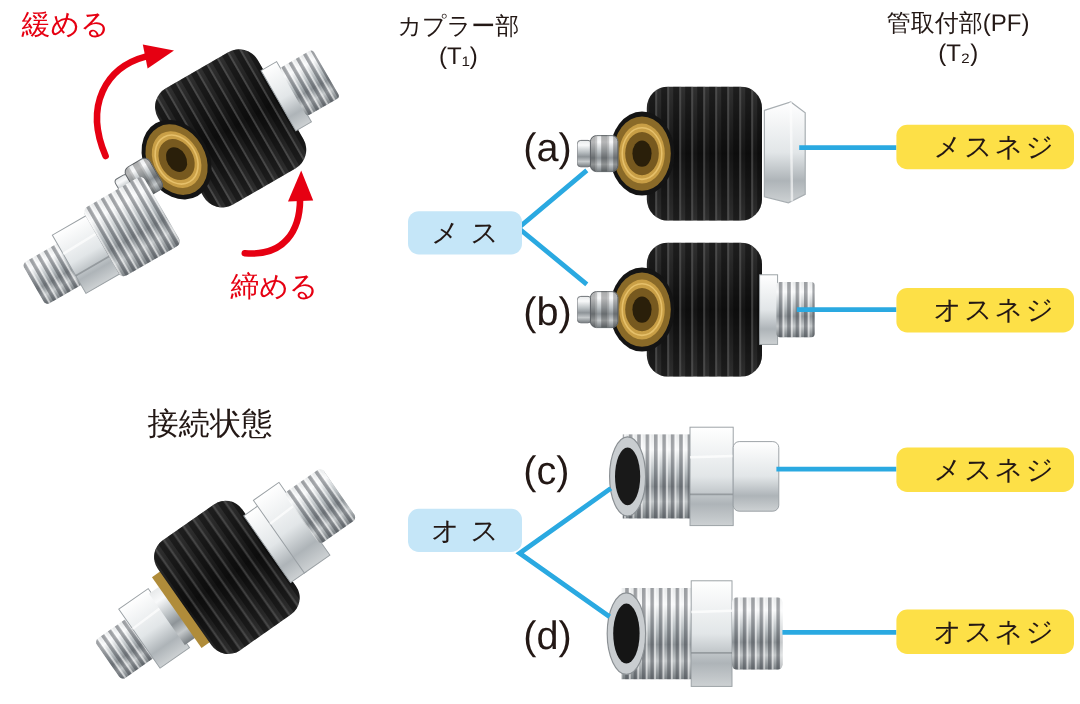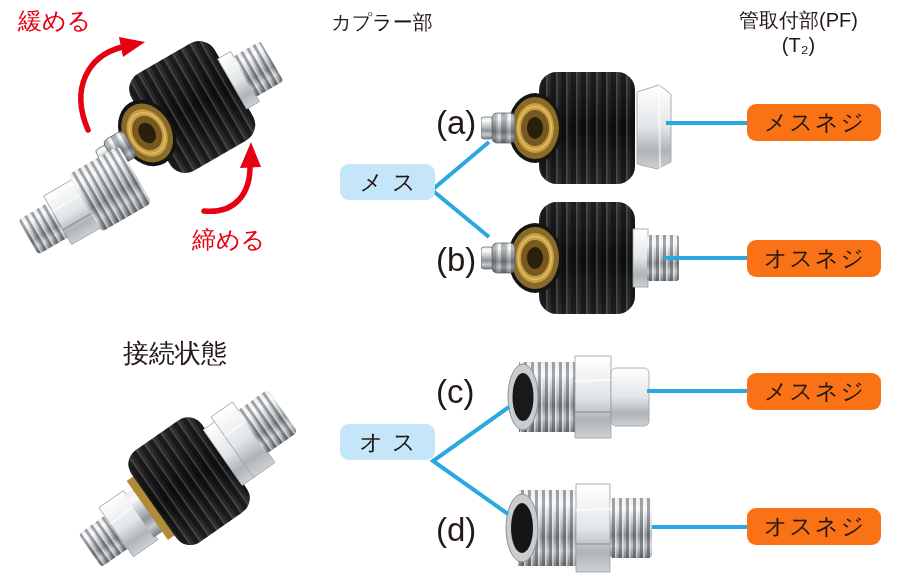--- a/index.html
+++ b/index.html
@@ -4,21 +4,21 @@
 <style>
   html,body{margin:0;padding:0;background:#fff;}
   .canvas{position:relative;width:900px;height:587px;background:#ffffff;overflow:hidden;
           font-family:"Liberation Sans","DejaVu Sans",sans-serif;color:#231815;}
   .abs{position:absolute;}
   .photo{z-index:0;}
   .lines{z-index:1;pointer-events:none;}
   .tag{display:flex;align-items:center;justify-content:center;border-radius:9px;
        font-size:23px;z-index:2;color:#231815;}
   .tag-blue{background:#c5e6f8;letter-spacing:9px;padding-left:9px;}
-  .tag-pink{background:#f97316;letter-spacing:2px;padding-left:2px;}
+  .tag-pink{background:#fde047;letter-spacing:2px;padding-left:16px;}
   .hdr{text-align:center;font-size:20px;line-height:1.25;}
   .row-label{font-size:33px;line-height:34px;}
   .red-label{color:#e60012;font-size:24px;line-height:30px;}
   .section-label{font-size:26px;text-align:center;}
 </style>
 </head>
 <body>
 
 <div class="canvas">
 
@@ -92,20 +92,21 @@
       <path d="M204 211 C236 214 251 193 250 163" stroke="#e60012" stroke-width="5.5" fill="none" stroke-linecap="round"></path>
       <polygon points="251,142 240,168 261,167" fill="#e60012"></polygon>
     </g>
   </svg>
 
   <div class="abs red-label" style="left:18px;top:6px">緩める</div>
   <div class="abs red-label" style="left:192px;top:225px">締める</div>
 
   <div class="abs hdr" style="left:298px;top:10px;width:168px">
     <div>カプラー部</div>
+    <div>(T₁)</div>
   </div>
   <div class="abs hdr" style="left:706px;top:8px;width:185px">
     <div>管取付部(PF)</div>
     <div>(T₂)</div>
   </div>
 
   <div class="abs section-label" style="left:100px;top:336px;width:150px">接続状態</div>
   <svg class="abs photo" style="left:60px;top:362px" width="250" height="225" viewBox="0 0 250 225">
     <g transform="translate(8,65) rotate(-35 115 56)">
       <rect x="0" y="38" width="36" height="40" rx="4" fill="url(#chromeV)"></rect>
@@ -164,21 +165,21 @@
     <line x1="664" y1="258" x2="747" y2="258" stroke="#2aa9e1" stroke-width="4"></line>
     <line x1="647" y1="391" x2="747" y2="391" stroke="#2aa9e1" stroke-width="4"></line>
     <line x1="652" y1="527" x2="747" y2="527" stroke="#2aa9e1" stroke-width="4"></line>
   </svg>
 
   <div class="abs row-label" style="left:436px;top:106px">(a)</div>
   <div class="abs row-label" style="left:436px;top:243px">(b)</div>
   <div class="abs row-label" style="left:436px;top:375px">(c)</div>
   <div class="abs row-label" style="left:436px;top:513px">(d)</div>
 
-  <div class="abs tag tag-blue" style="left:340px;top:164px;width:86px;height:36px">メス</div>
+  <div class="abs tag tag-blue" style="left:340px;top:176px;width:86px;height:36px">メス</div>
   <div class="abs tag tag-blue" style="left:340px;top:424px;width:86px;height:36px">オス</div>
 
   <div class="abs tag tag-pink" style="left:747px;top:104px;width:132px;height:37px">メスネジ</div>
   <div class="abs tag tag-pink" style="left:747px;top:240px;width:132px;height:37px">オスネジ</div>
   <div class="abs tag tag-pink" style="left:747px;top:373px;width:132px;height:37px">メスネジ</div>
   <div class="abs tag tag-pink" style="left:747px;top:508px;width:132px;height:37px">オスネジ</div>
 
 </div>
 
 </body></html>

